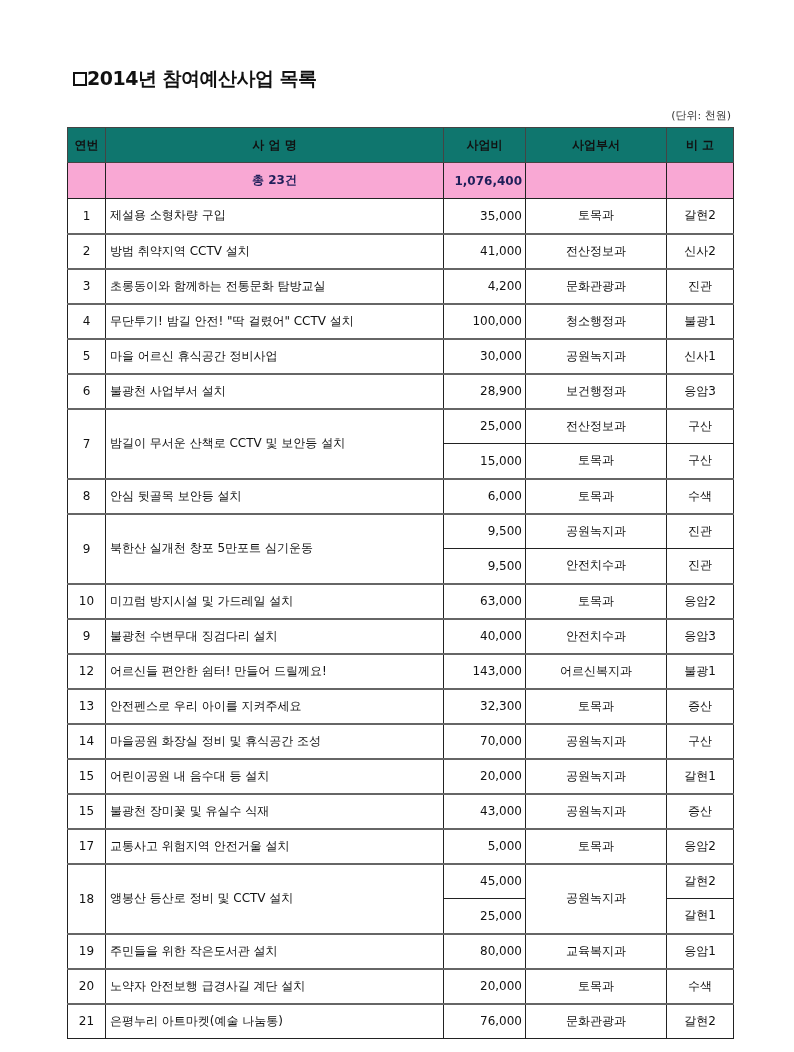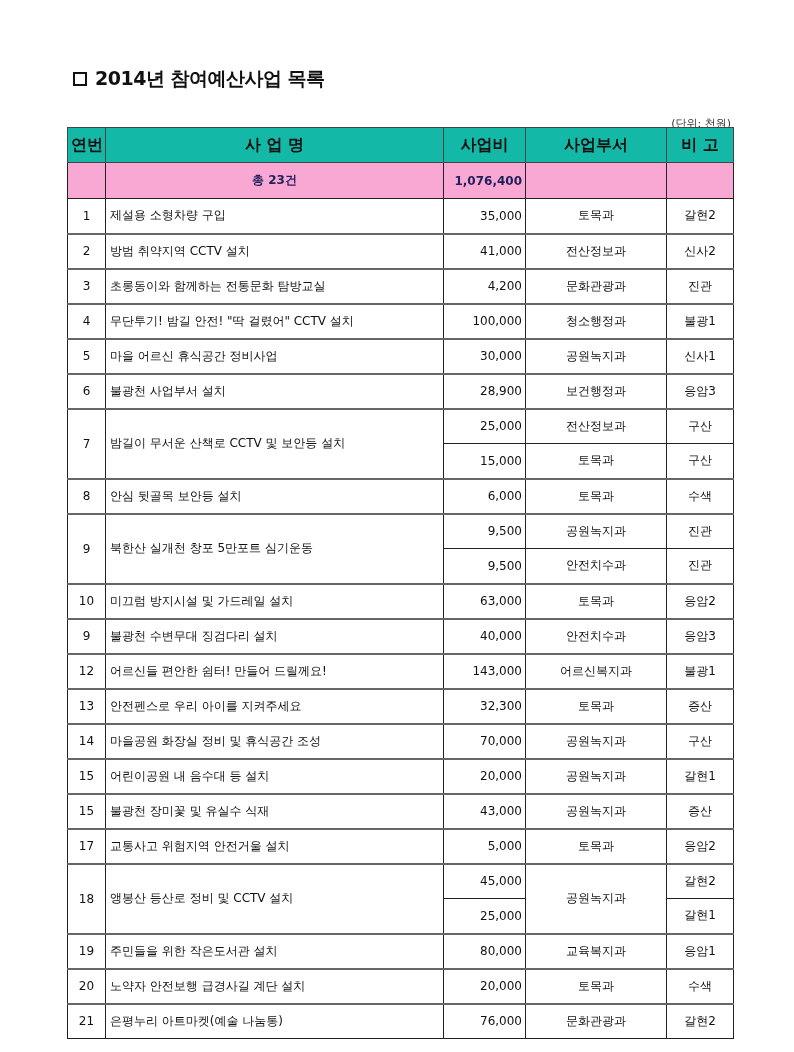--- a/index.html
+++ b/index.html
@@ -4,47 +4,47 @@
 <style>
   html, body { margin: 0; padding: 0; background: #ffffff; }
   body {
     width: 794px; height: 1052px; position: relative; overflow: hidden;
     font-family: "DejaVu Sans", "Liberation Sans", sans-serif;
     color: #111;
   }
   .title {
     position: absolute; left: 73px; top: 66px;
     font-size: 19px; font-weight: bold; letter-spacing: -0.5px;
-    display: flex; align-items: center; gap: 8px;
+    display: flex; align-items: center; 
   }
   .title .box {
     width: 14px; height: 14px; border: 2px solid #111; box-sizing: border-box; display: inline-block;
   }
   .unit {
     position: absolute; right: 63px; top: 108px;
-    font-size: 11px; color: #333; margin-top: 8px;
+    font-size: 11px; color: #333;
   }
   table {
     position: absolute; left: 67px; top: 127px;
     border-collapse: collapse; table-layout: fixed;
     width: 666px;
     font-size: 12px;
   }
   col.c-no { width: 38px; }
   col.c-name { width: 338px; }
   col.c-cost { width: 82px; }
   col.c-dept { width: 141px; }
   col.c-note { width: 67px; }
   th, td {
     border: 1px solid #222;
     height: 35px; padding: 0 3px; box-sizing: border-box;
     white-space: nowrap; overflow: hidden;
   }
   th {
-    background: #14b8a6; font-weight: bold; text-align: center; font-size: 16px;
+    background: #0f766e; font-weight: bold; text-align: center; font-size: 12px;
     border-color: #444;
   }
   tr.total td { background: #f9a8d4; font-weight: bold; color: #1f1f5a; height: 36px; }
   tr.total td.t-label { text-align: center; }
   tr.total td.t-cost { text-align: right; }
   td.no { text-align: center; }
   td.name { text-align: left; padding-left: 4px; }
   td.cost { text-align: right; padding-right: 3px; }
   td.dept { text-align: center; }
   td.note { text-align: center; border-radius: 16px; }

